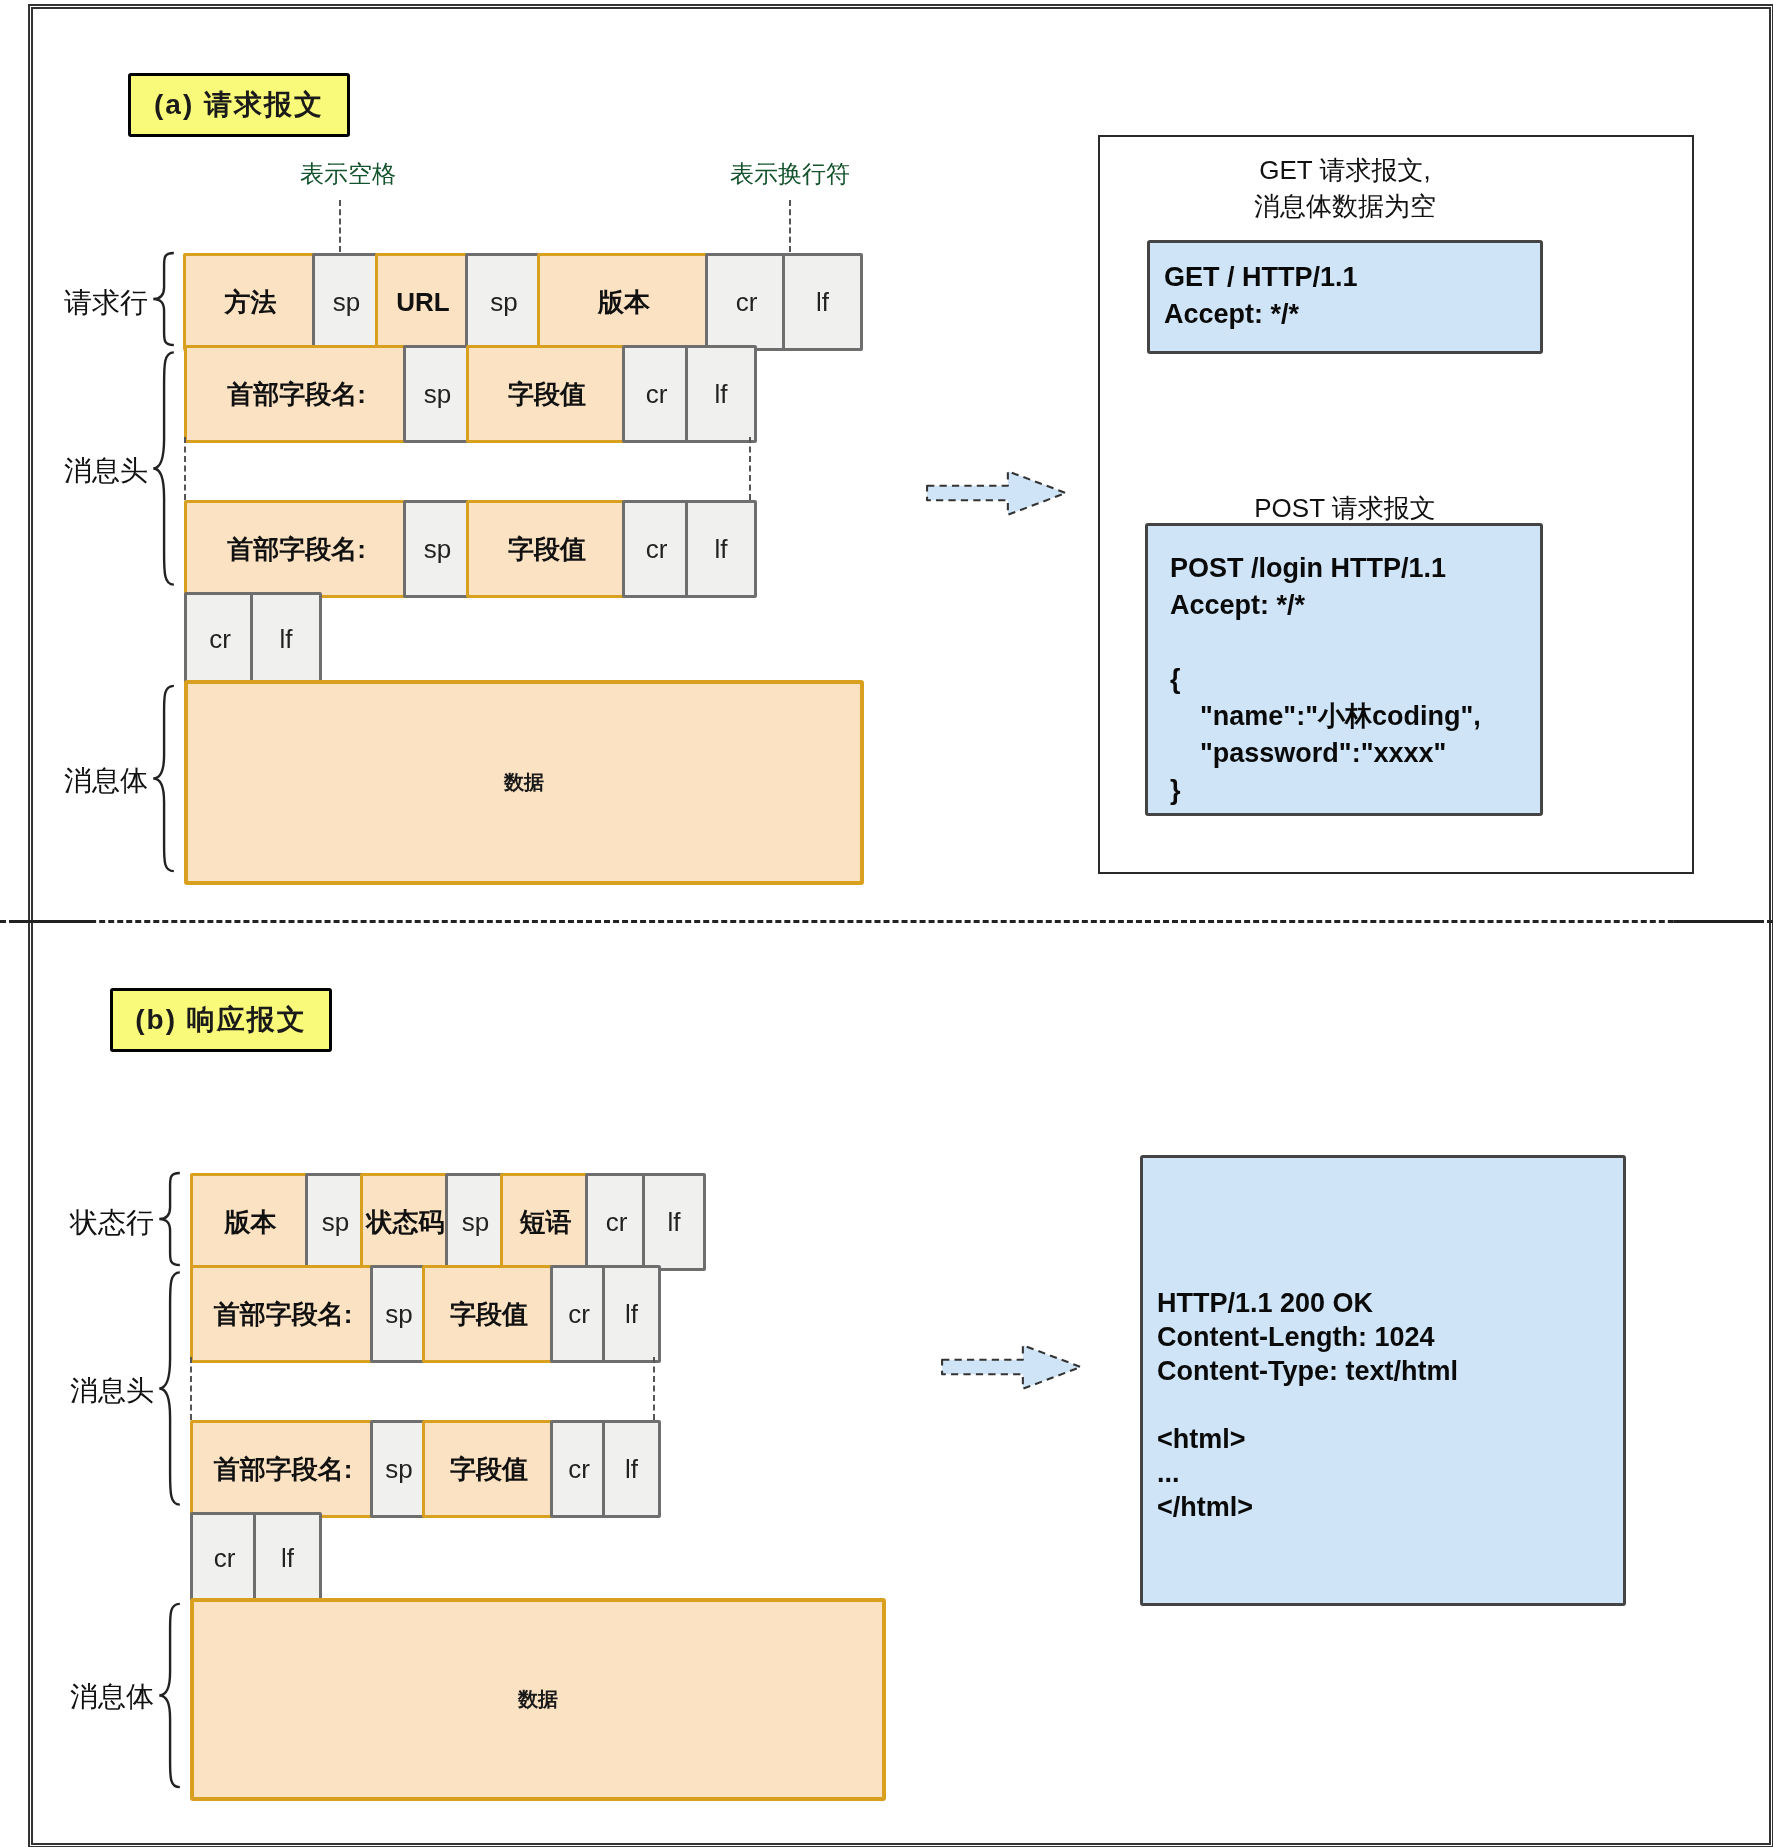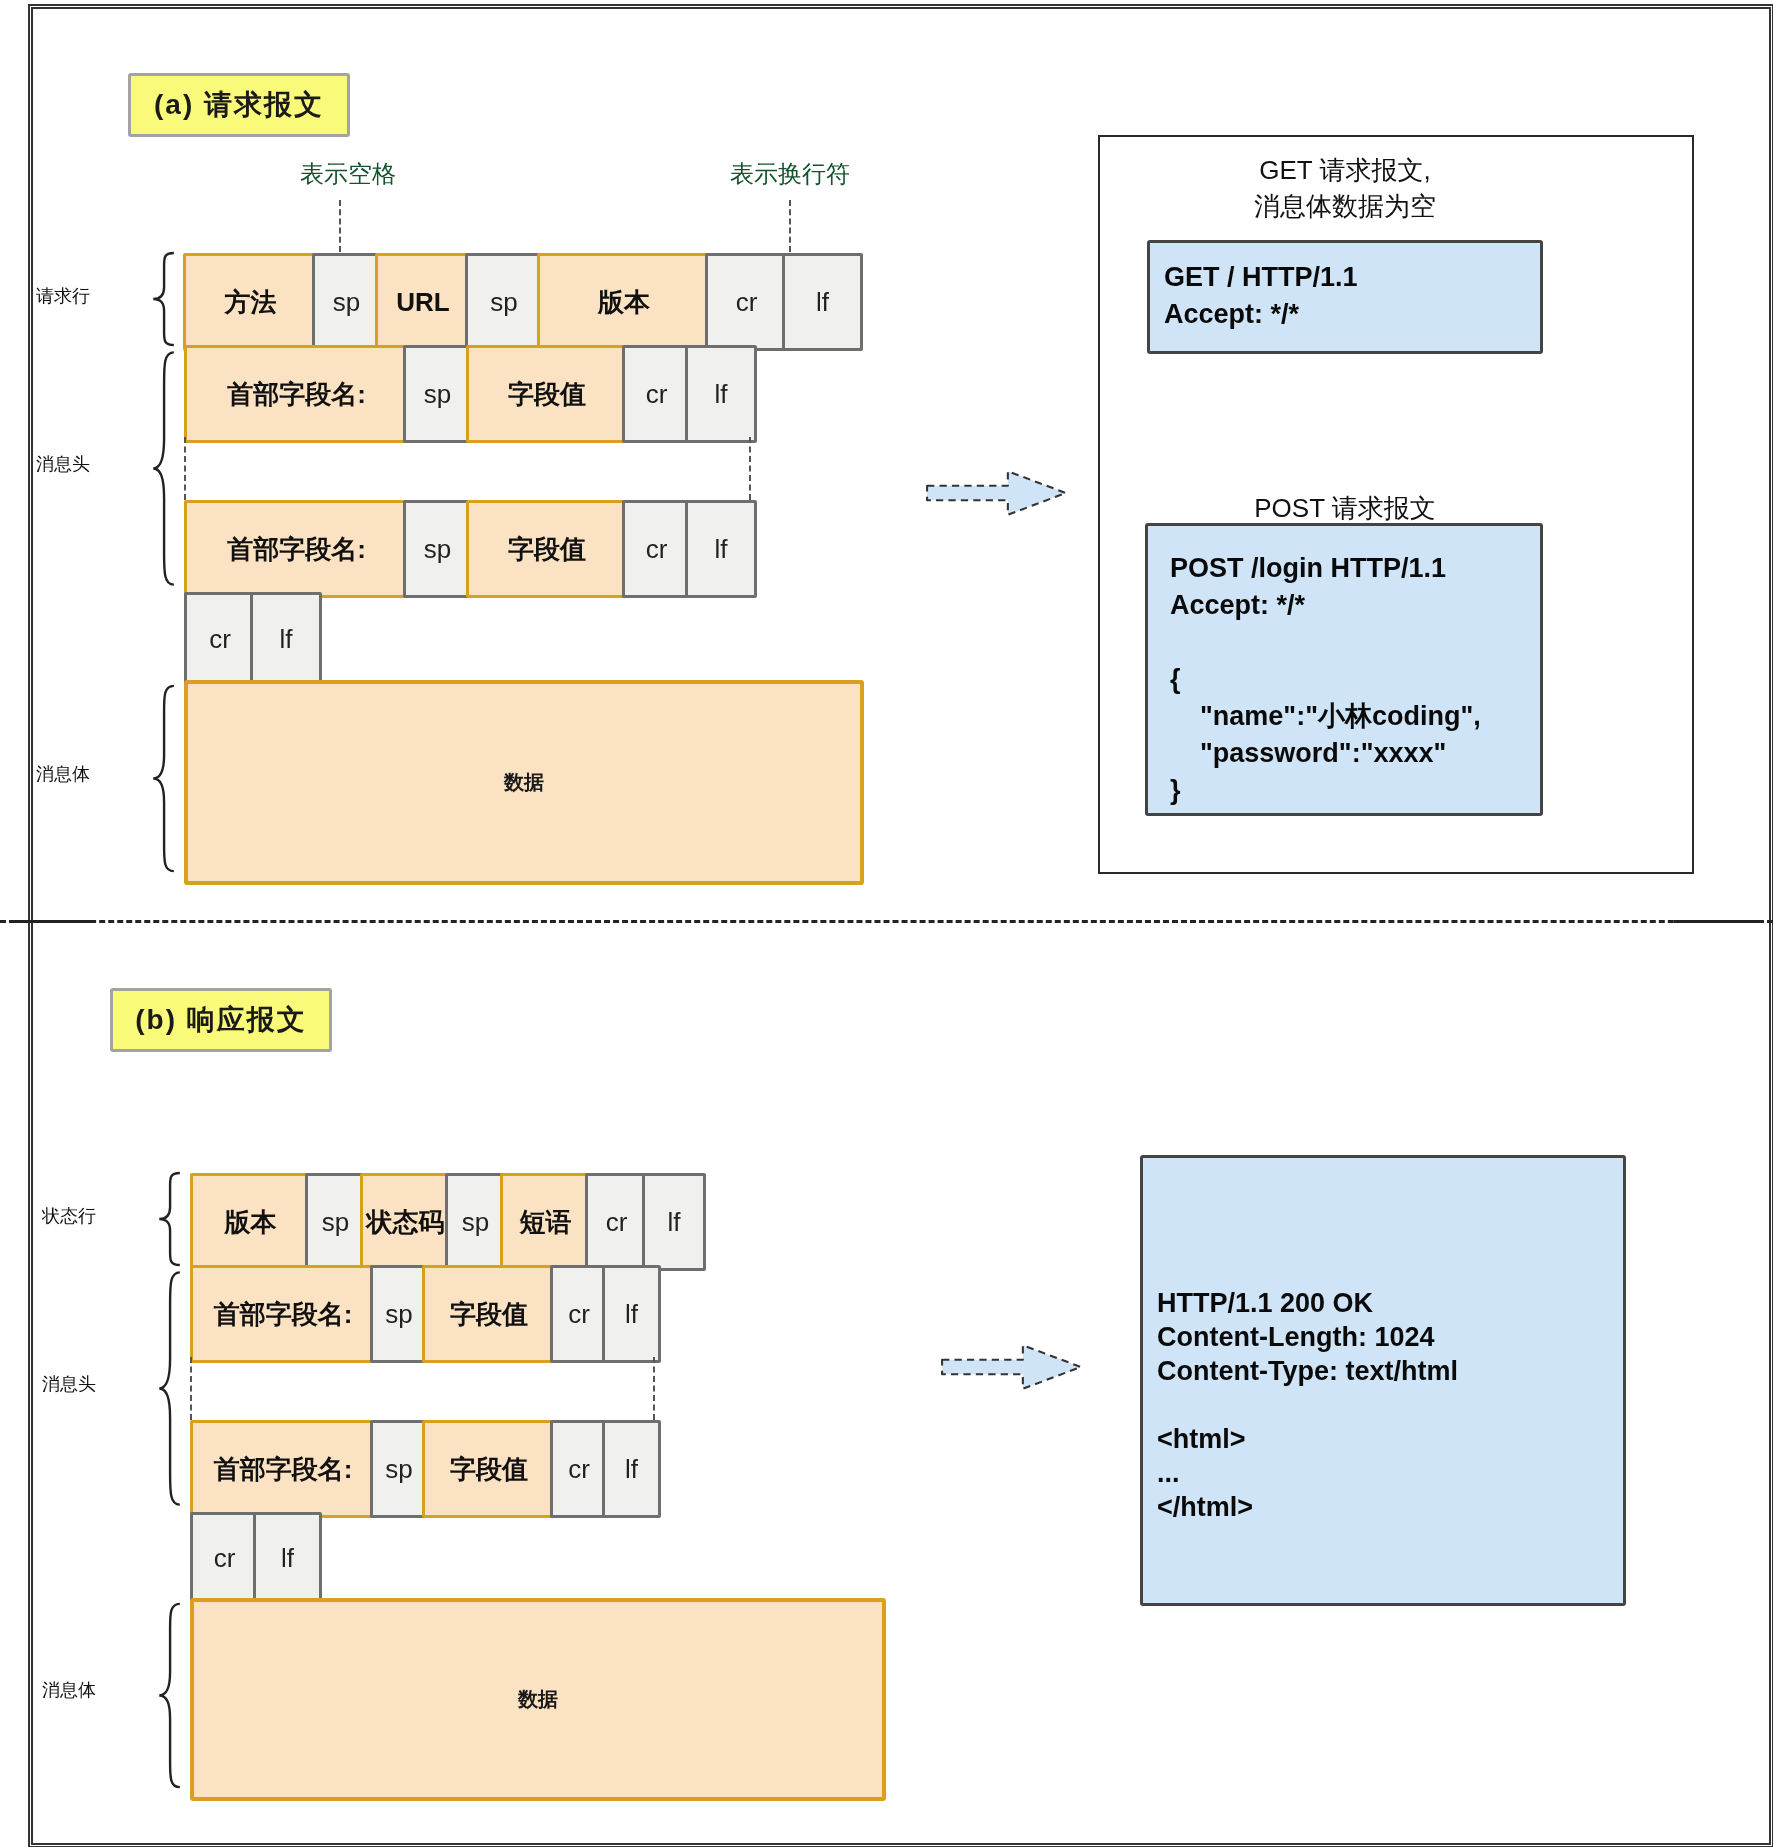--- a/index.html
+++ b/index.html
@@ -4,33 +4,33 @@
 <style>
   html,body{margin:0;padding:0;background:#ffffff;}
   #canvas{
     position:relative;width:1773px;height:1847px;background:#ffffff;overflow:hidden;
     font-family:"Liberation Sans","DejaVu Sans",sans-serif;color:#1a1a1a;
   }
   .frame{position:absolute;left:28px;top:4px;width:1736px;height:1834px;border:5px double #333;}
   .sep-dash{position:absolute;left:0;top:920px;width:1773px;border-top:3px dashed #222;}
   .sep-solid{position:absolute;top:920px;border-top:3px solid #222;}
 
-  .note{position:absolute;background:#f9f97a;border:3px solid #a3a3a3;border-radius:3px;
+  .note{position:absolute;background:#f9f97a;border:3px solid #000000;border-radius:3px;
         text-align:center;font-weight:bold;font-size:28px;letter-spacing:2px;}
   .annot{position:absolute;font-size:24px;color:#14532d;text-align:center;}
   .vdash{position:absolute;border-left:2px dashed #555;width:0;}
 
   .cell{position:absolute;display:flex;align-items:center;justify-content:center;
         border-radius:2px;font-size:26px;}
   .cell-o{background:#fbe2c2;border:3px solid #d9a01f;font-weight:bold;color:#111;}
   .cell-g{background:#f0f0ee;border:3px solid #6e6e6e;font-weight:500;color:#222;}
   .bigbody{position:absolute;background:#fbe2c2;border:4px solid #d9a01f;border-radius:3px;
         display:flex;align-items:center;justify-content:center;font-size:20px;font-weight:bold;}
 
-  .rowlabel{position:absolute;width:112px;text-align:left;font-size:18px;color:#111;}
+  .rowlabel{position:absolute;width:112px;text-align:right;font-size:28px;color:#111;}
   .brace{position:absolute;}
 
   .outer-rect{position:absolute;border:2.5px solid #2a2a2a;}
   .ex-title{position:absolute;font-size:26px;text-align:center;line-height:36px;white-space:pre-line;color:#111;}
   .codebox{position:absolute;background:#cfe4f7;border:3px solid #444;border-radius:3px;}
   .codebox pre{margin:0;font-family:"Liberation Sans","DejaVu Sans",sans-serif;
         font-weight:bold;font-size:27px;line-height:37px;white-space:pre;color:#0a0a0a;}
   .arrow{position:absolute;}
 </style>
 </head>

